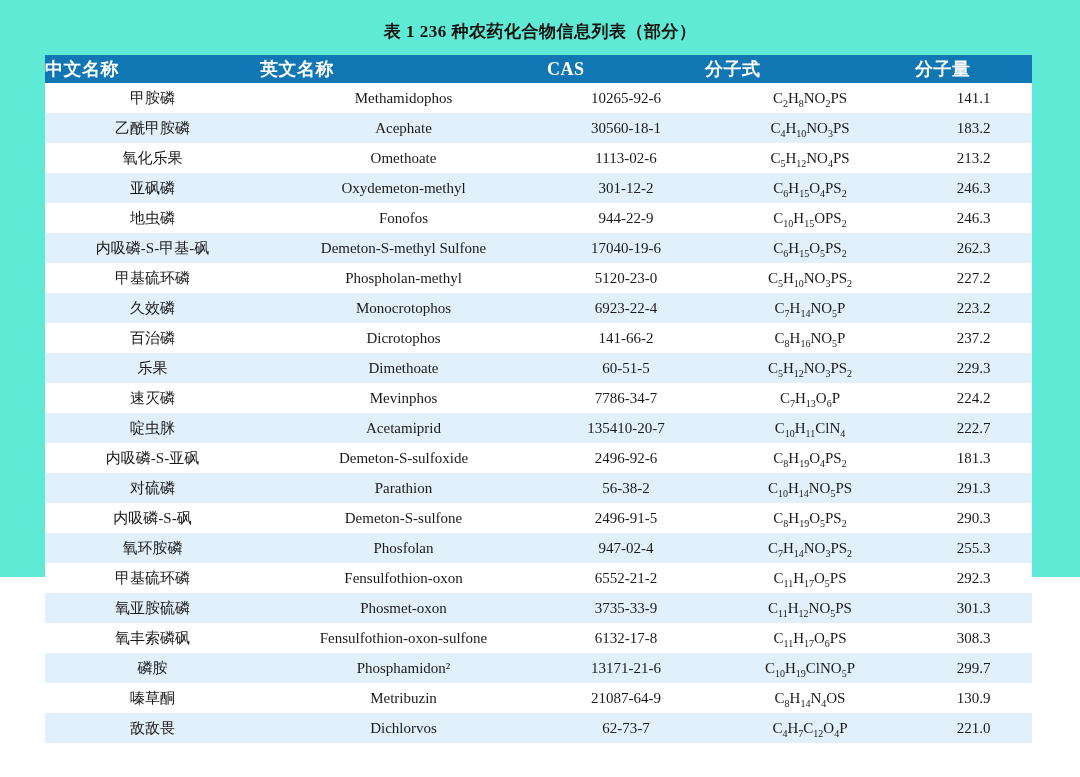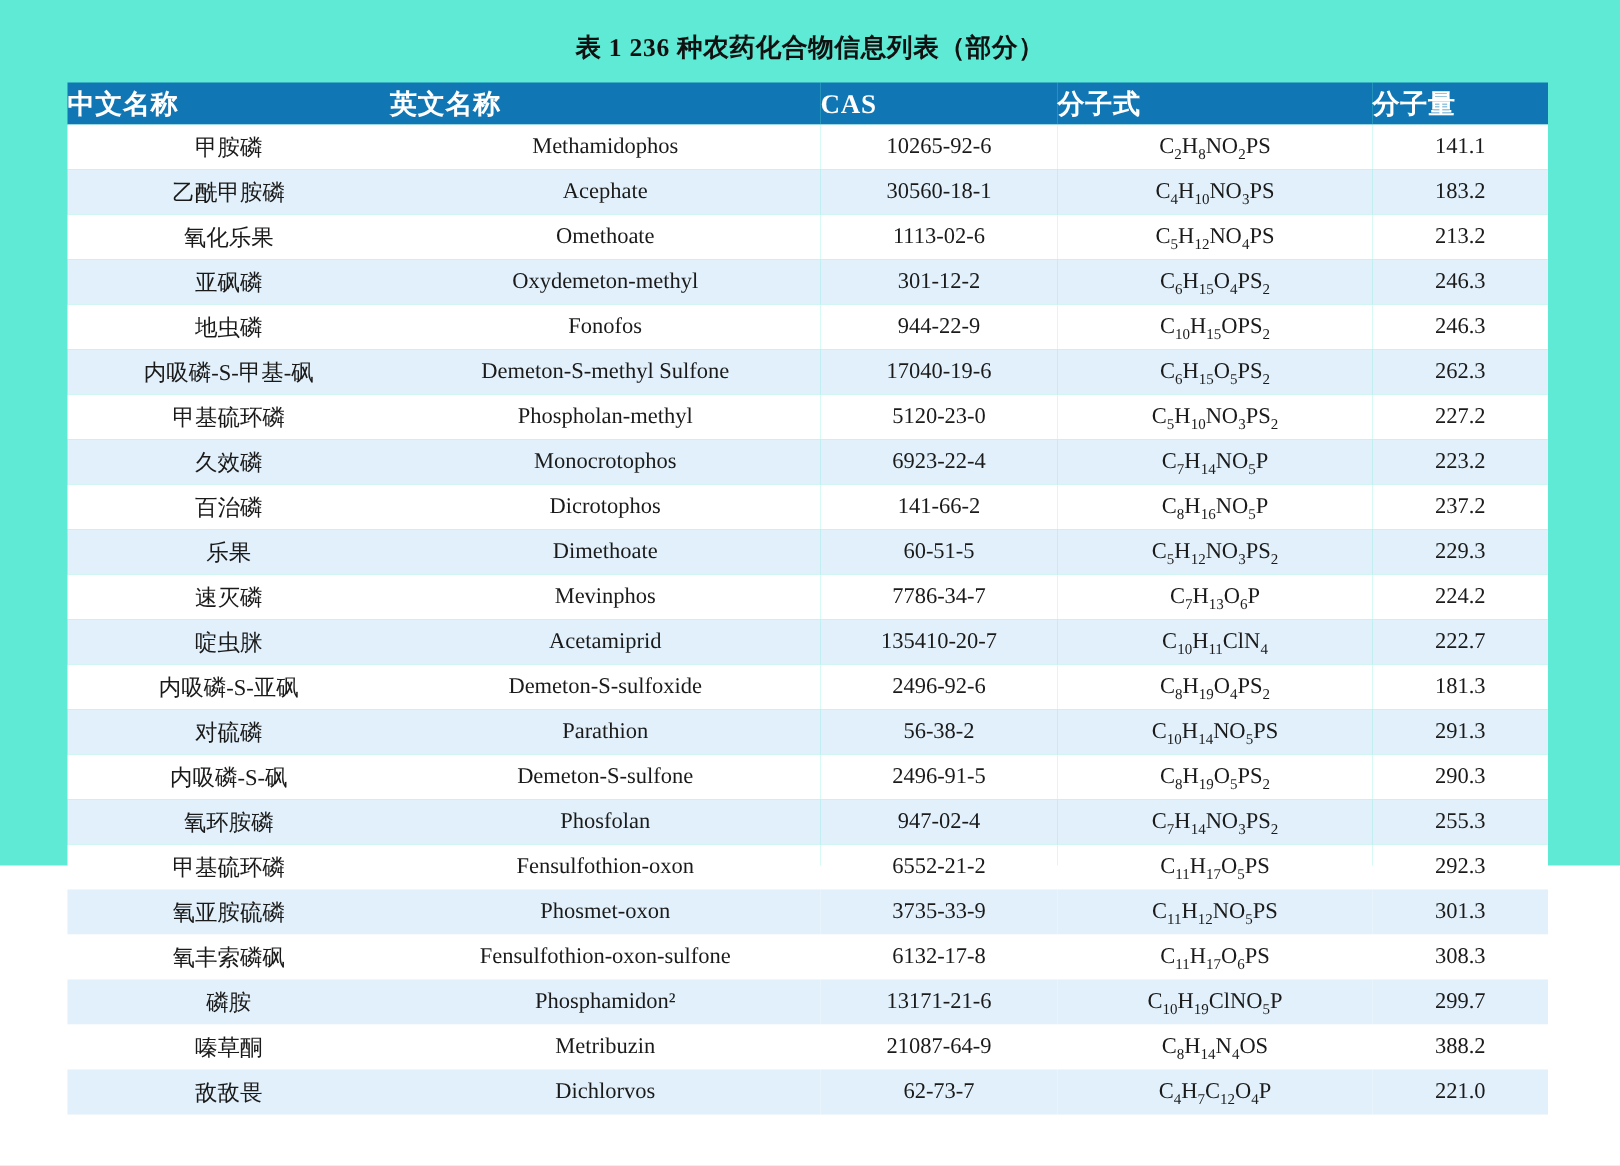--- a/index.html
+++ b/index.html
@@ -225,21 +225,21 @@
           <td>Phosphamidon²</td>
           <td>13171-21-6</td>
           <td>C<sub>10</sub>H<sub>19</sub>ClNO<sub>5</sub>P</td>
           <td>299.7</td>
         </tr>
         <tr>
           <td>嗪草酮</td>
           <td>Metribuzin</td>
           <td>21087-64-9</td>
           <td>C<sub>8</sub>H<sub>14</sub>N<sub>4</sub>OS</td>
-          <td>388.2</td>
+          <td>130.9</td>
         </tr>
         <tr>
           <td>敌敌畏</td>
           <td>Dichlorvos</td>
           <td>62-73-7</td>
           <td>C<sub>4</sub>H<sub>7</sub>C<sub>12</sub>O<sub>4</sub>P</td>
           <td>221.0</td>
         </tr>
       </tbody>
   </table>

